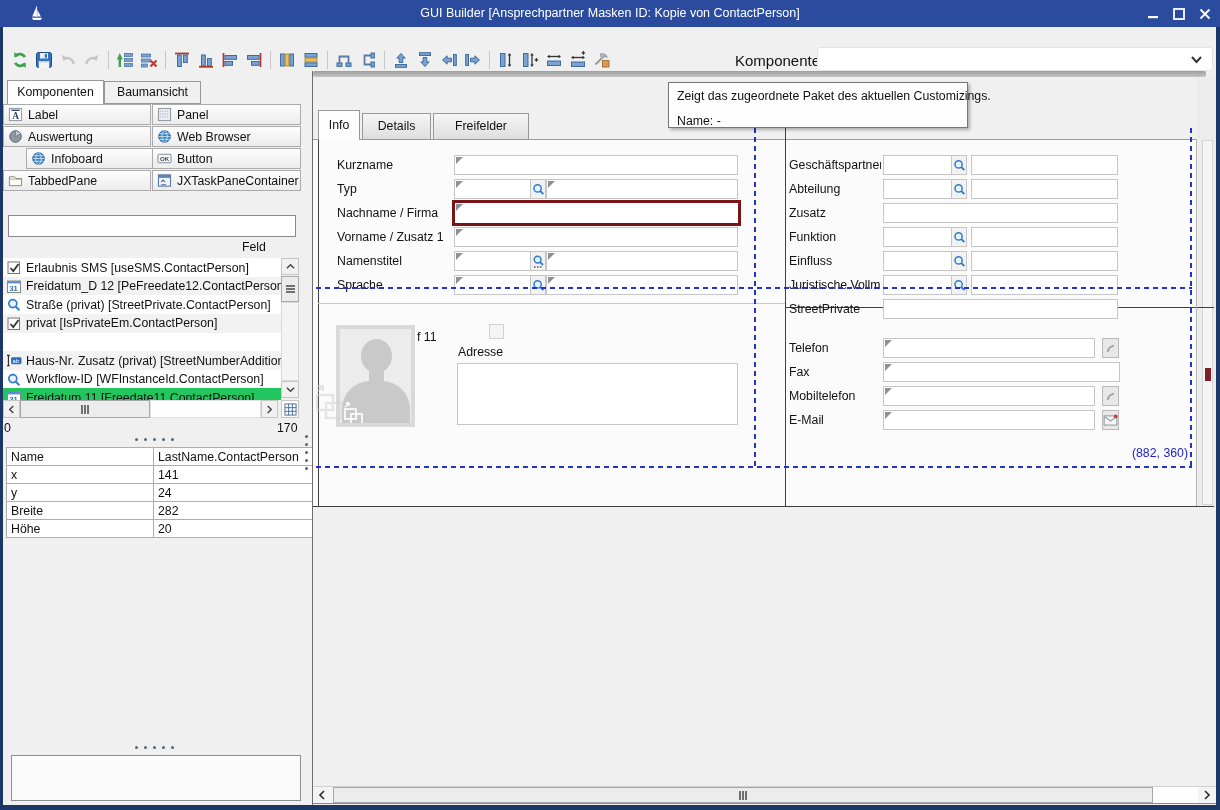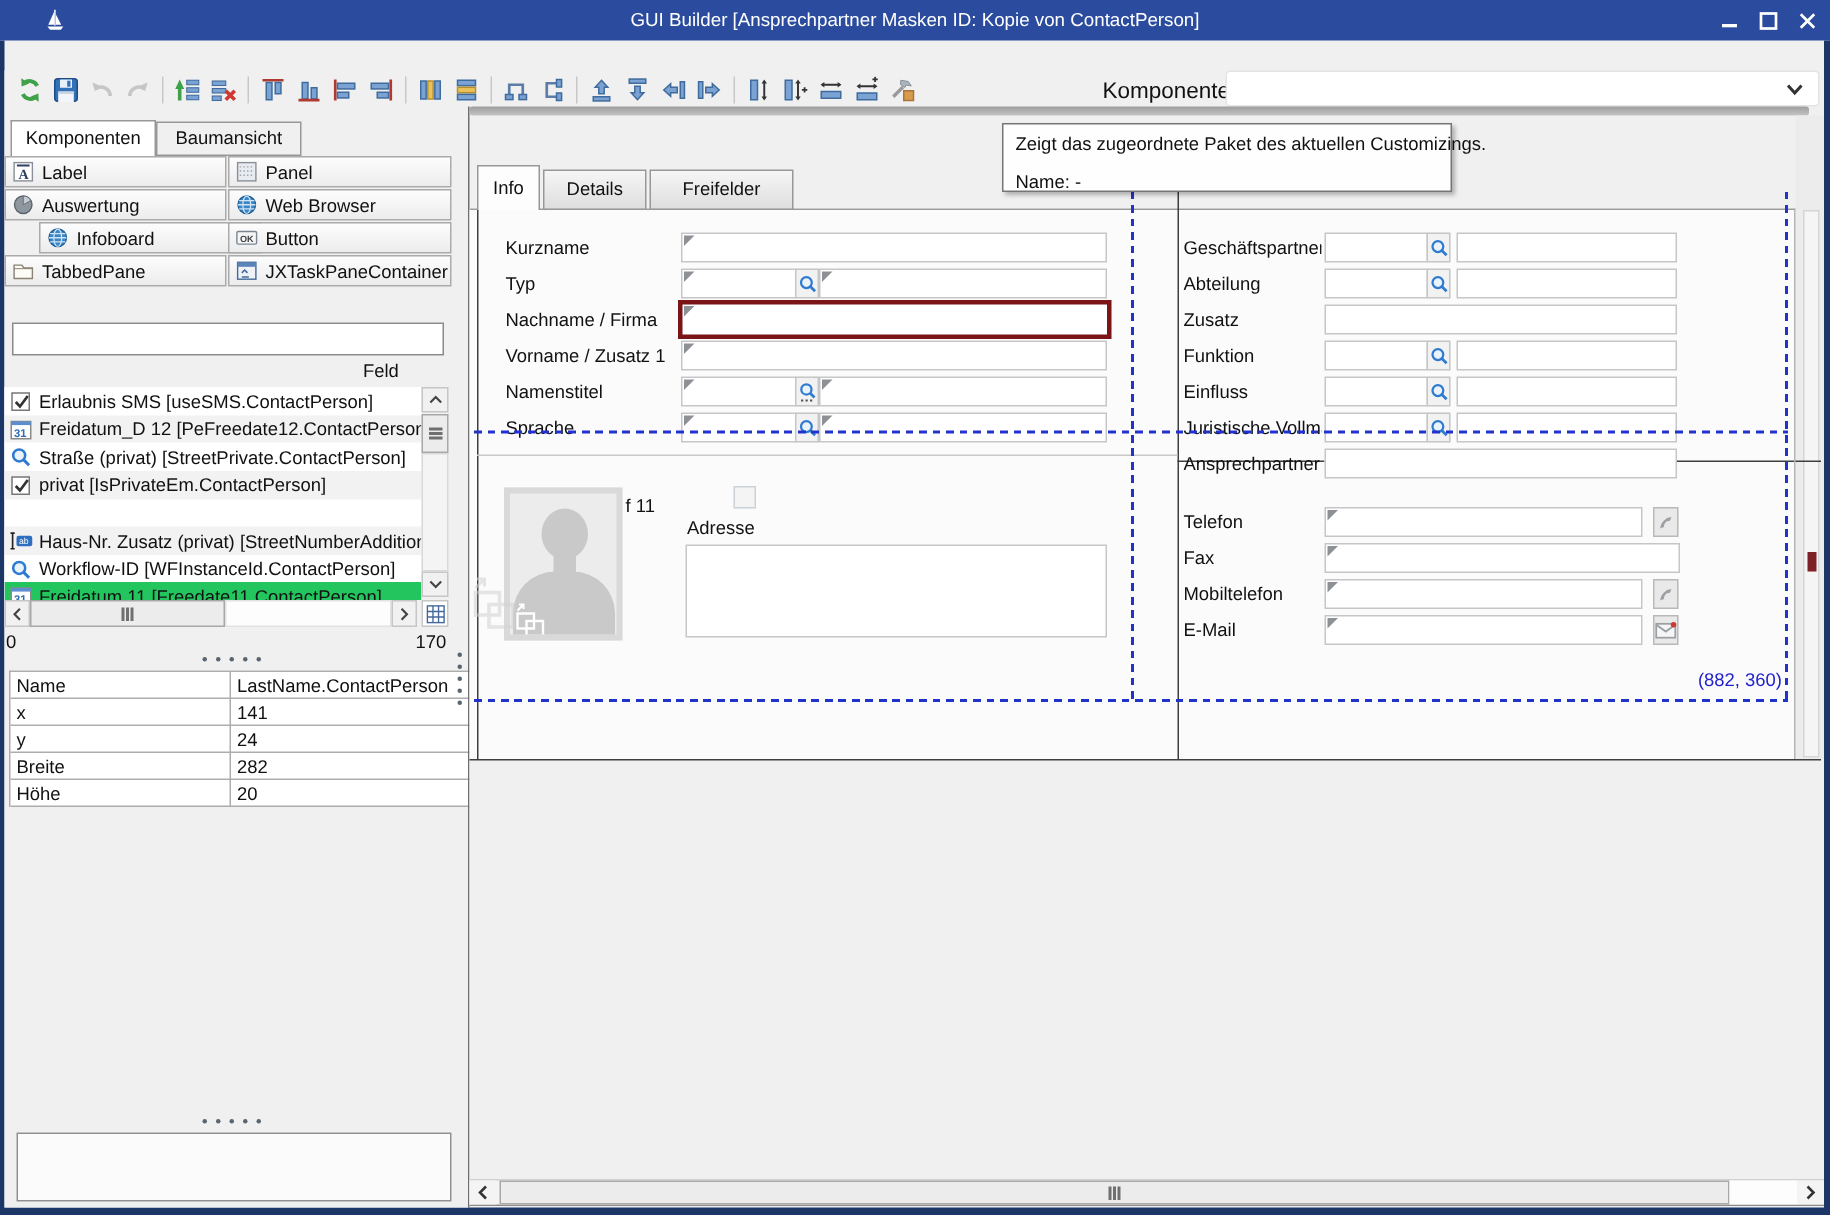--- a/index.html
+++ b/index.html
@@ -642,21 +642,21 @@
       <div class="inp" style="left: 971px; top: 251px; width: 147px;"></div>
       <div class="lbl" style="left: 789px; top: 278px; max-width: 92px; overflow: hidden;">Juristische Vollma...</div>
       <div class="inp" style="left: 883px; top: 275px; width: 69px;"></div>
       <div class="magbtn" style="left: 951px; top: 275px;">
         <svg viewBox="0 0 13 13">
           <circle cx="5.6" cy="5.4" r="3.6" fill="#eaf2fb" stroke="#2e7bd0" stroke-width="1.5"></circle>
           <path d="M8.2 8l3.2 3.2" stroke="#2e7bd0" stroke-width="1.8"></path>
         </svg>
       </div>
       <div class="inp" style="left: 971px; top: 275px; width: 147px;"></div>
-      <div class="lbl" style="left: 789px; top: 302px; max-width: 92px; overflow: hidden;">Ansprechpartner</div>
+      <div class="lbl" style="left: 789px; top: 302px; max-width: 92px; overflow: hidden;">StreetPrivate</div>
       <div class="inp" style="left: 883px; top: 299px; width: 235px;"></div>
       <div class="lbl" style="left: 789px; top: 341px;">Telefon</div>
       <div class="inp" style="left: 883px; top: 338px; width: 212px;">
         <div class="tri"></div>
       </div>
       <div class="cbtn" style="left: 1102px; top: 338px;">
         <svg viewBox="0 0 13 13">
           <path d="M3.2 9.8A7.2 7.2 0 0 1 9.8 3.2l-.9 2.2-1.7.3a5.8 5.8 0 0 0-1.5 1.5l-.3 1.7z" fill="#9aa0a6"></path>
           <path d="M3.4 9.6c1.8 1 4.4-1.6 3.4-3.4" fill="none"></path>
         </svg>

